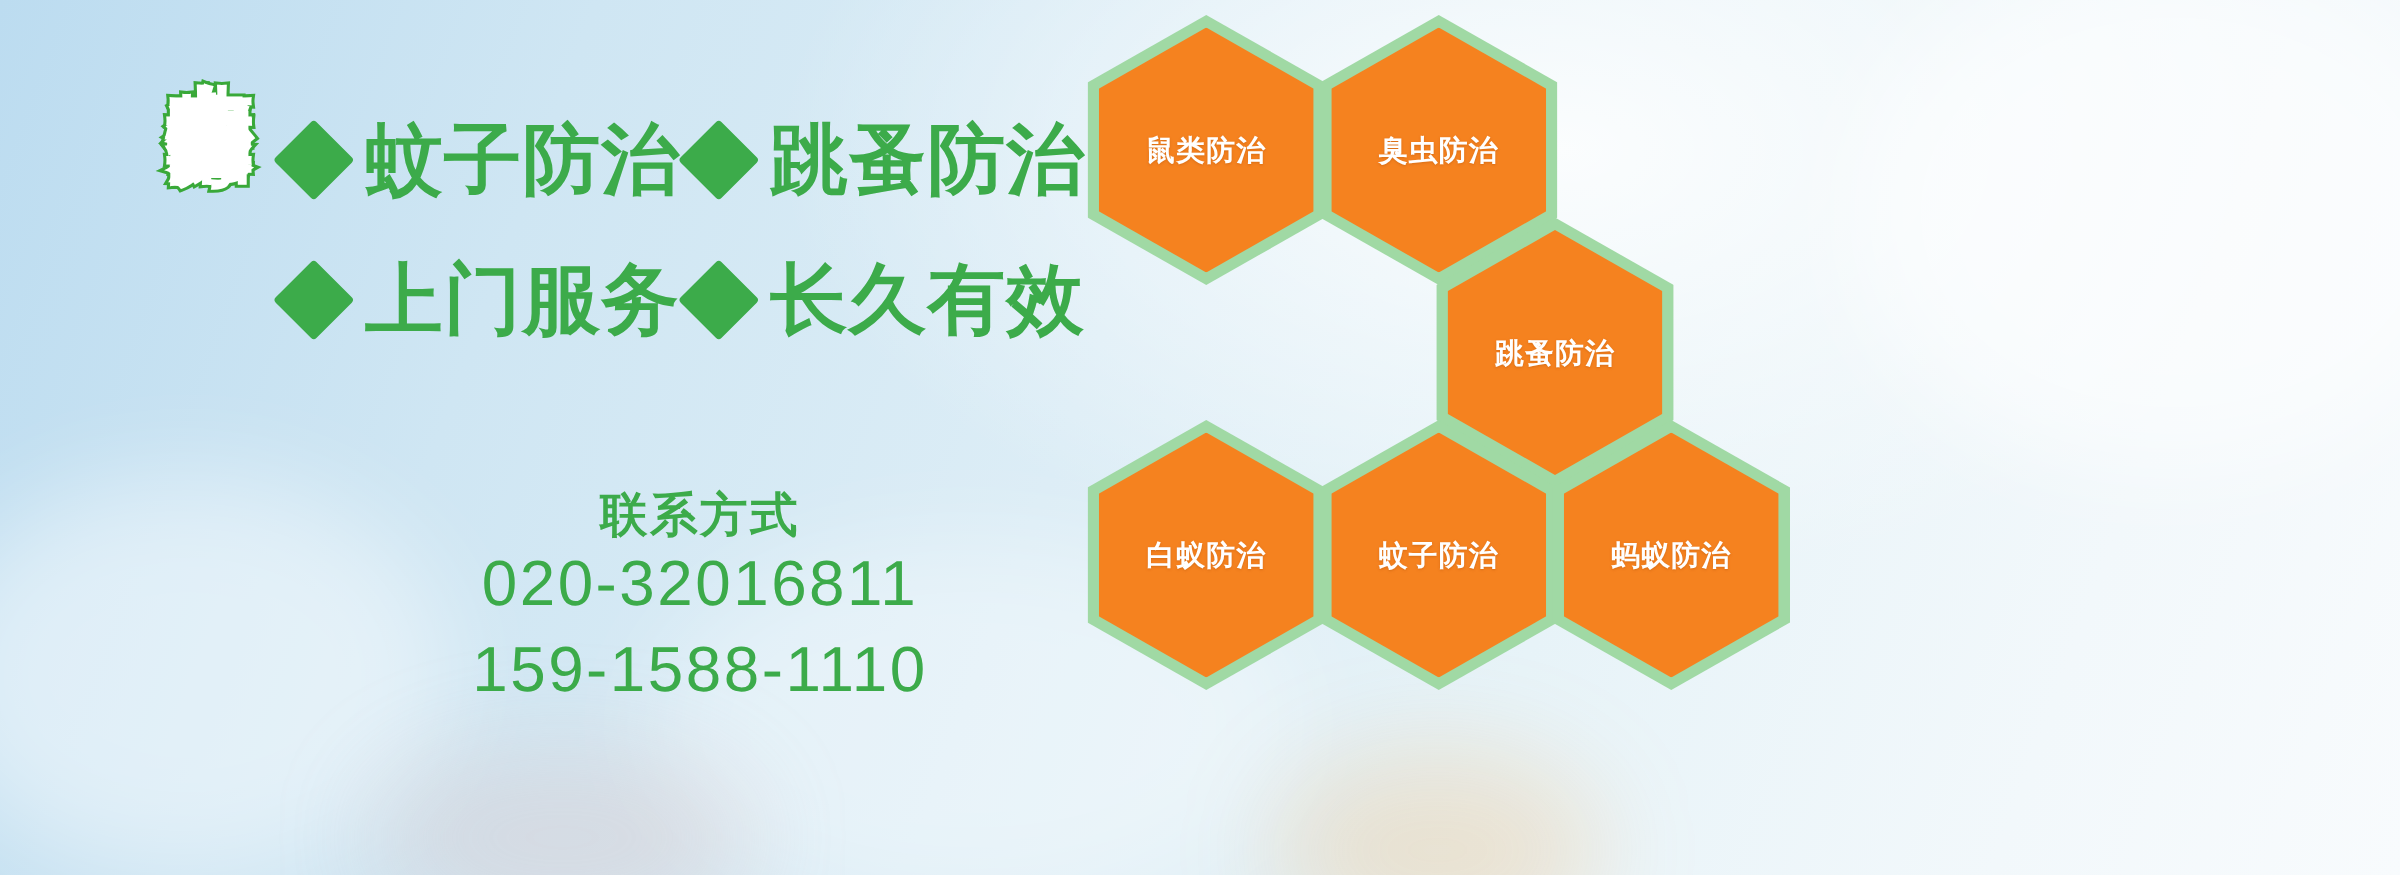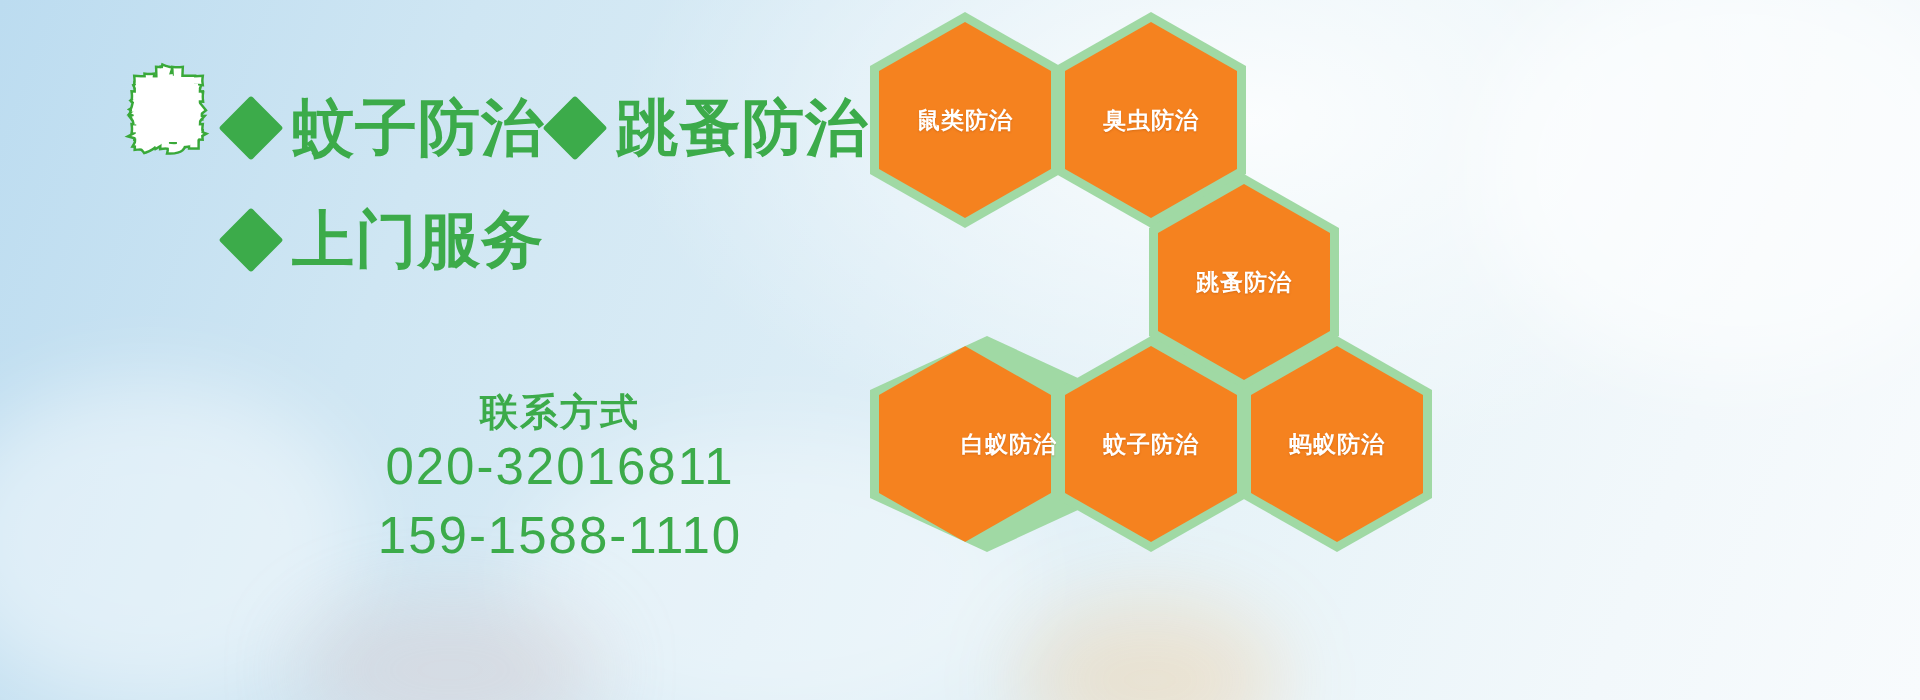--- a/index.html
+++ b/index.html
@@ -111,20 +111,24 @@
         <span class="diamond"></span>
         <span class="feature-text">跳蚤防治</span>
       </div>
     </div>
     <div class="feature-row">
       <div class="feature-item">
         <span class="diamond"></span>
         <span class="feature-text">上门服务</span>
       </div>
       <div class="gap"></div>
+      <div class="feature-item">
+        <span class="diamond"></span>
+        <span class="feature-text">长久有效</span>
+      </div>
     </div>
   </div>
 
   <div id="contact">
     <div id="contact-title">联系方式</div>
     <div class="phone">020-32016811</div>
     <div class="phone">159-1588-1110</div>
   </div>
 
   <div id="honeycomb">
@@ -136,21 +140,21 @@
     <div class="hex" style="left:196px;top:12px;">
       <div class="hex-inner"></div>
       <span class="hex-label">臭虫防治</span>
     </div>
 
     <div class="hex" style="left:289px;top:174px;">
       <div class="hex-inner"></div>
       <span class="hex-label">跳蚤防治</span>
     </div>
 
-    <div class="hex" style="left:10px;top:336px;padding-left:44px;">
+    <div class="hex" style="left:10px;top:336px;">
       <div class="hex-inner"></div>
       <span class="hex-label">白蚁防治</span>
     </div>
     <div class="hex" style="left:196px;top:336px;">
       <div class="hex-inner"></div>
       <span class="hex-label">蚊子防治</span>
     </div>
     <div class="hex" style="left:382px;top:336px;">
       <div class="hex-inner"></div>
       <span class="hex-label">蚂蚁防治</span>

